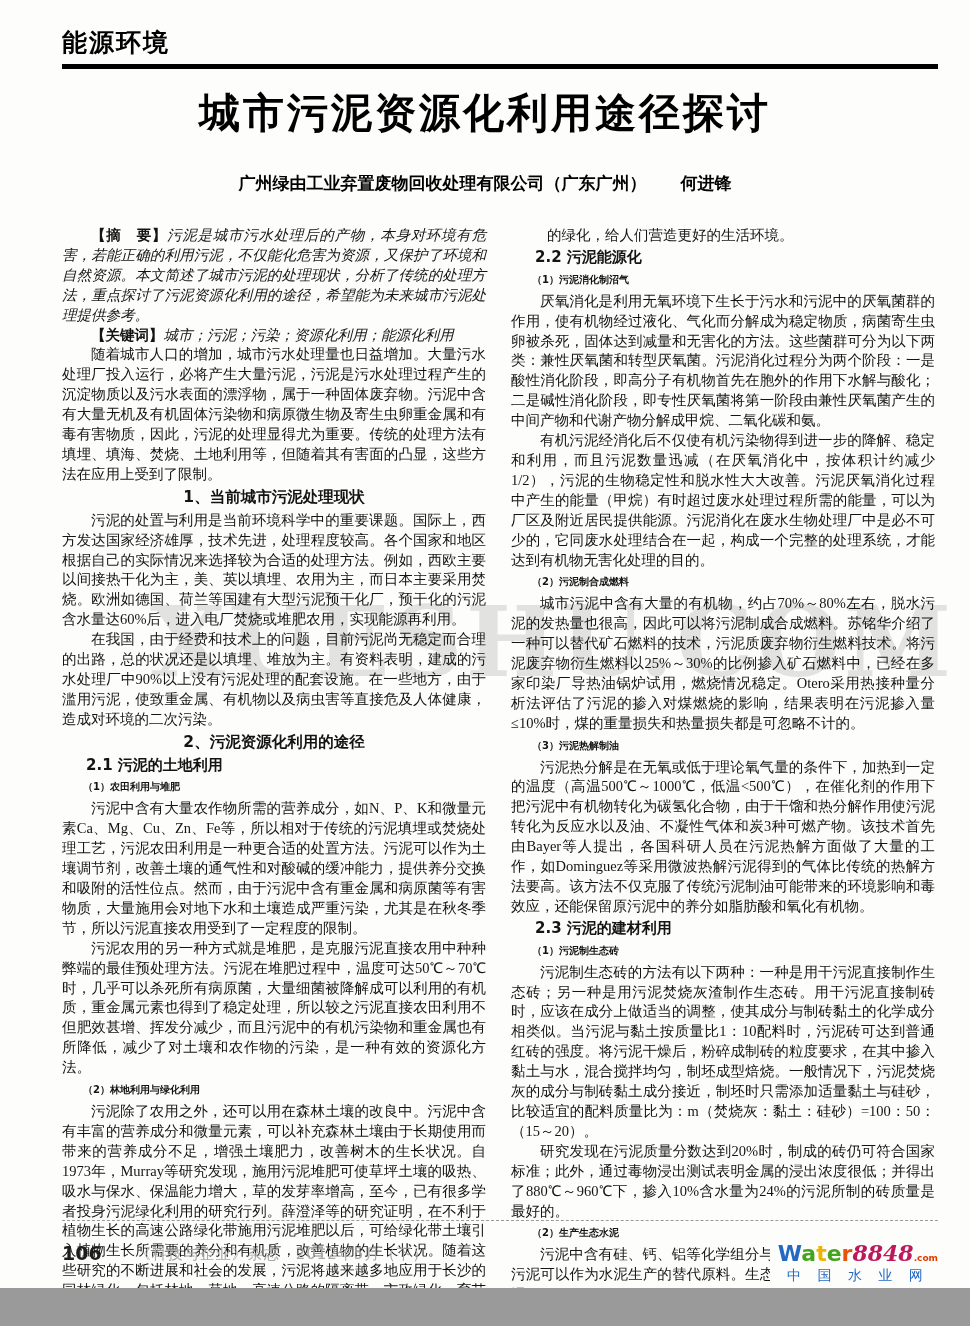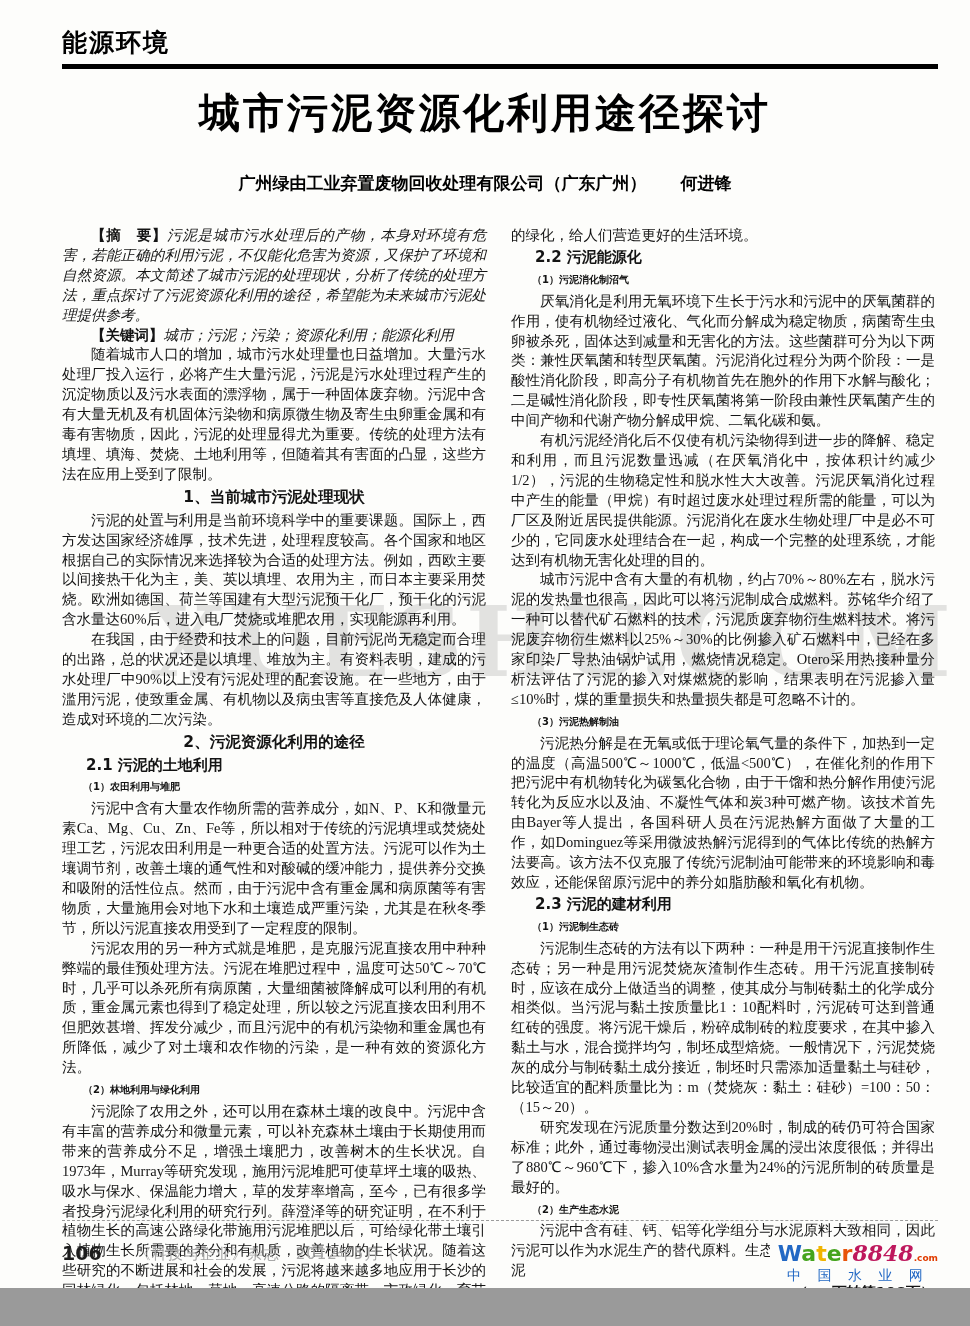--- a/index.html
+++ b/index.html
@@ -18,21 +18,21 @@
 
   
   .watermark{position:absolute;left:150px;top:585px;z-index:1;white-space:nowrap;
              font-family:"DejaVu Serif",serif;font-weight:bold;font-size:97px;letter-spacing:3px;
              color:#bdbdbd;opacity:.42;}
 
   
   .columns{position:absolute;left:62px;top:226px;width:873px;display:flex;gap:25px;z-index:2;}
   .col{width:424px;font-size:14.5px;line-height:19.9px;text-align:justify;}
   .para{margin:0;text-indent:2em;}
-  .para.noindent{text-indent:0;}
+  .para.noindent{text-indent:0;margin-left:36px;}
   .h1{font-family:"DejaVu Sans",sans-serif;font-weight:bold;text-align:center;margin:3px 0;font-size:15.5px;}
   .h2{font-family:"DejaVu Sans",sans-serif;font-weight:bold;margin:2px 0;text-indent:1.6em;font-size:15px;}
   .h3{font-family:"DejaVu Sans",sans-serif;font-weight:bold;margin:2px 0;text-indent:2.1em;font-size:10px;}
   .lbl{font-family:"DejaVu Sans",sans-serif;font-weight:bold;font-style:normal;}
   .kai{font-style:italic;}
   .cont-note{text-align:right;font-family:"DejaVu Sans",sans-serif;font-weight:bold;margin:2px 0 0 0;font-size:14.5px;}
 
   
   .footer{position:absolute;left:62px;right:32px;bottom:6px;border-top:1px dashed #9b9b9b;height:40px;padding-top:21px;z-index:3;}
   .pagenum{display:inline-block;vertical-align:top;font-family:"DejaVu Sans",sans-serif;font-weight:bold;font-size:19px;color:#1c1c1c;}
@@ -78,20 +78,21 @@
       <p class="h3">（2）林地利用与绿化利用</p>
       <p class="para">污泥除了农用之外，还可以用在森林土壤的改良中。污泥中含有丰富的营养成分和微量元素，可以补充森林土壤由于长期使用而带来的营养成分不足，增强土壤肥力，改善树木的生长状况。自1973年，Murray等研究发现，施用污泥堆肥可使草坪土壤的吸热、吸水与保水、保温能力增大，草的发芽率增高，至今，已有很多学者投身污泥绿化利用的研究行列。薛澄泽等的研究证明，在不利于植物生长的高速公路绿化带施用污泥堆肥以后，可给绿化带土壤引入植物生长所需要的养分和有机质，改善植物的生长状况。随着这些研究的不断进展和社会的发展，污泥将越来越多地应用于长沙的园林绿化，包括林地、草地、高速公路的隔离带、市政绿化、育苗基地、高尔夫球场、草坪等</p>
     </div>
 
     <div class="col">
       <p class="para noindent">的绿化，给人们营造更好的生活环境。</p>
       <p class="h2">2.2 污泥能源化</p>
       <p class="h3">（1）污泥消化制沼气</p>
       <p class="para">厌氧消化是利用无氧环境下生长于污水和污泥中的厌氧菌群的作用，使有机物经过液化、气化而分解成为稳定物质，病菌寄生虫卵被杀死，固体达到减量和无害化的方法。这些菌群可分为以下两类：兼性厌氧菌和转型厌氧菌。污泥消化过程分为两个阶段：一是酸性消化阶段，即高分子有机物首先在胞外的作用下水解与酸化；二是碱性消化阶段，即专性厌氧菌将第一阶段由兼性厌氧菌产生的中间产物和代谢产物分解成甲烷、二氧化碳和氨。</p>
       <p class="para">有机污泥经消化后不仅使有机污染物得到进一步的降解、稳定和利用，而且污泥数量迅减（在厌氧消化中，按体积计约减少1/2），污泥的生物稳定性和脱水性大大改善。污泥厌氧消化过程中产生的能量（甲烷）有时超过废水处理过程所需的能量，可以为厂区及附近居民提供能源。污泥消化在废水生物处理厂中是必不可少的，它同废水处理结合在一起，构成一个完整的处理系统，才能达到有机物无害化处理的目的。</p>
+      <p class="h3">（2）污泥制合成燃料</p>
       <p class="para">城市污泥中含有大量的有机物，约占70%～80%左右，脱水污泥的发热量也很高，因此可以将污泥制成合成燃料。苏铭华介绍了一种可以替代矿石燃料的技术，污泥质废弃物衍生燃料技术。将污泥废弃物衍生燃料以25%～30%的比例掺入矿石燃料中，已经在多家印染厂导热油锅炉试用，燃烧情况稳定。Otero采用热接种量分析法评估了污泥的掺入对煤燃烧的影响，结果表明在污泥掺入量≤10%时，煤的重量损失和热量损失都是可忽略不计的。</p>
       <p class="h3">（3）污泥热解制油</p>
       <p class="para">污泥热分解是在无氧或低于理论氧气量的条件下，加热到一定的温度（高温500℃～1000℃，低温&lt;500℃），在催化剂的作用下把污泥中有机物转化为碳氢化合物，由于干馏和热分解作用使污泥转化为反应水以及油、不凝性气体和炭3种可燃产物。该技术首先由Bayer等人提出，各国科研人员在污泥热解方面做了大量的工作，如Dominguez等采用微波热解污泥得到的气体比传统的热解方法要高。该方法不仅克服了传统污泥制油可能带来的环境影响和毒效应，还能保留原污泥中的养分如脂肪酸和氧化有机物。</p>
       <p class="h2">2.3 污泥的建材利用</p>
       <p class="h3">（1）污泥制生态砖</p>
       <p class="para">污泥制生态砖的方法有以下两种：一种是用干污泥直接制作生态砖；另一种是用污泥焚烧灰渣制作生态砖。用干污泥直接制砖时，应该在成分上做适当的调整，使其成分与制砖黏土的化学成分相类似。当污泥与黏土按质量比1：10配料时，污泥砖可达到普通红砖的强度。将污泥干燥后，粉碎成制砖的粒度要求，在其中掺入黏土与水，混合搅拌均匀，制坯成型焙烧。一般情况下，污泥焚烧灰的成分与制砖黏土成分接近，制坯时只需添加适量黏土与硅砂，比较适宜的配料质量比为：m（焚烧灰：黏土：硅砂）=100：50：（15～20）。</p>
       <p class="para">研究发现在污泥质量分数达到20%时，制成的砖仍可符合国家标准；此外，通过毒物浸出测试表明金属的浸出浓度很低；并得出了880℃～960℃下，掺入10%含水量为24%的污泥所制的砖质量是最好的。</p>
       <p class="h3">（2）生产生态水泥</p>
       <p class="para">污泥中含有硅、钙、铝等化学组分与水泥原料大致相同，因此污泥可以作为水泥生产的替代原料。生态水泥的制作工艺与传统水泥</p>
       <p class="cont-note">（&gt;&gt;下转第108页）</p>

